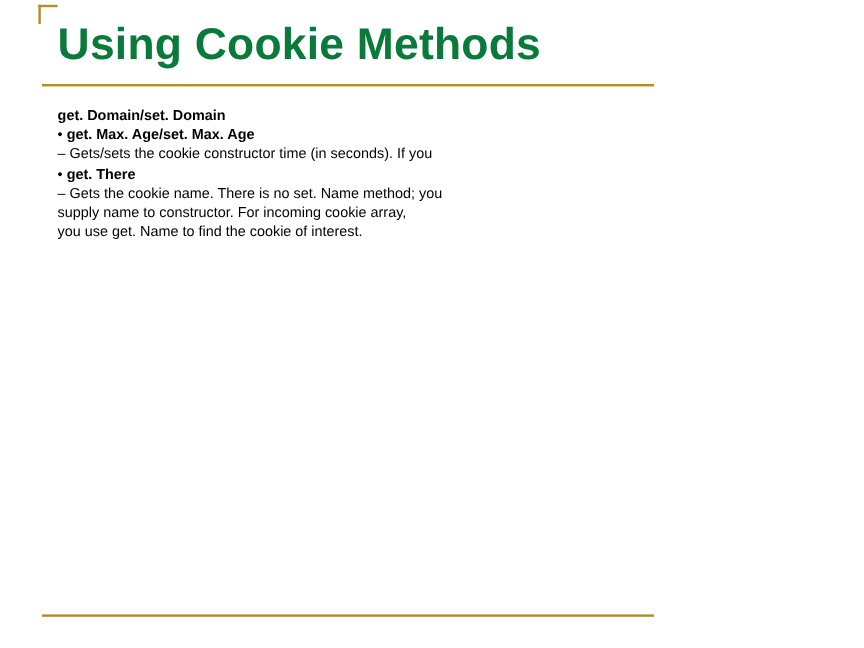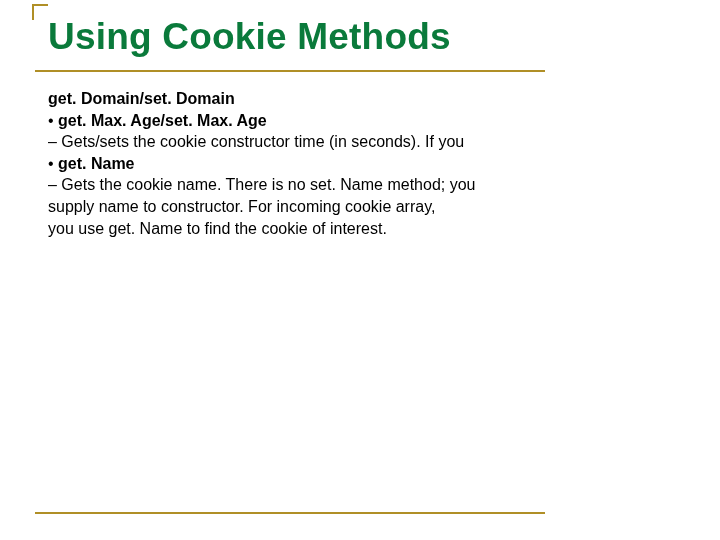--- a/index.html
+++ b/index.html
@@ -49,21 +49,21 @@
     font-size: 37px;
     font-weight: bold;
     color: #0a7a3b;
     letter-spacing: 0.2px;
   }
   .body {
     position: absolute;
     top: 88px;
     left: 48px;
     width: 580px;
-    font-size: 16px;
+    font-size: 12px;
     line-height: 1.35;
     color: #000000;
     font-weight: 500;
   }
   .body p {
     margin: 0;
   }
   .bold {
     font-weight: bold;
   }
@@ -73,20 +73,20 @@
 
 <div class="slide">
   <div class="corner-tl"></div>
   <div class="title">Using Cookie Methods</div>
   <div class="rule-top"></div>
 
   <div class="body">
     <p class="bold">get. Domain/set. Domain</p>
     <p><span>• </span><span class="bold">get. Max. Age/set. Max. Age</span></p>
     <p>– Gets/sets the cookie constructor time (in seconds). If you</p>
-    <p><span>• </span><span class="bold">get. Name</span></p>
+    <p><span>• </span><span class="bold">get. There</span></p>
     <p>– Gets the cookie name. There is no set. Name method; you</p>
     <p>supply name to constructor. For incoming cookie array,</p>
     <p>you use get. Name to find the cookie of interest.</p>
   </div>
 
   <div class="rule-bottom"></div>
 </div>
 
 </body></html>

